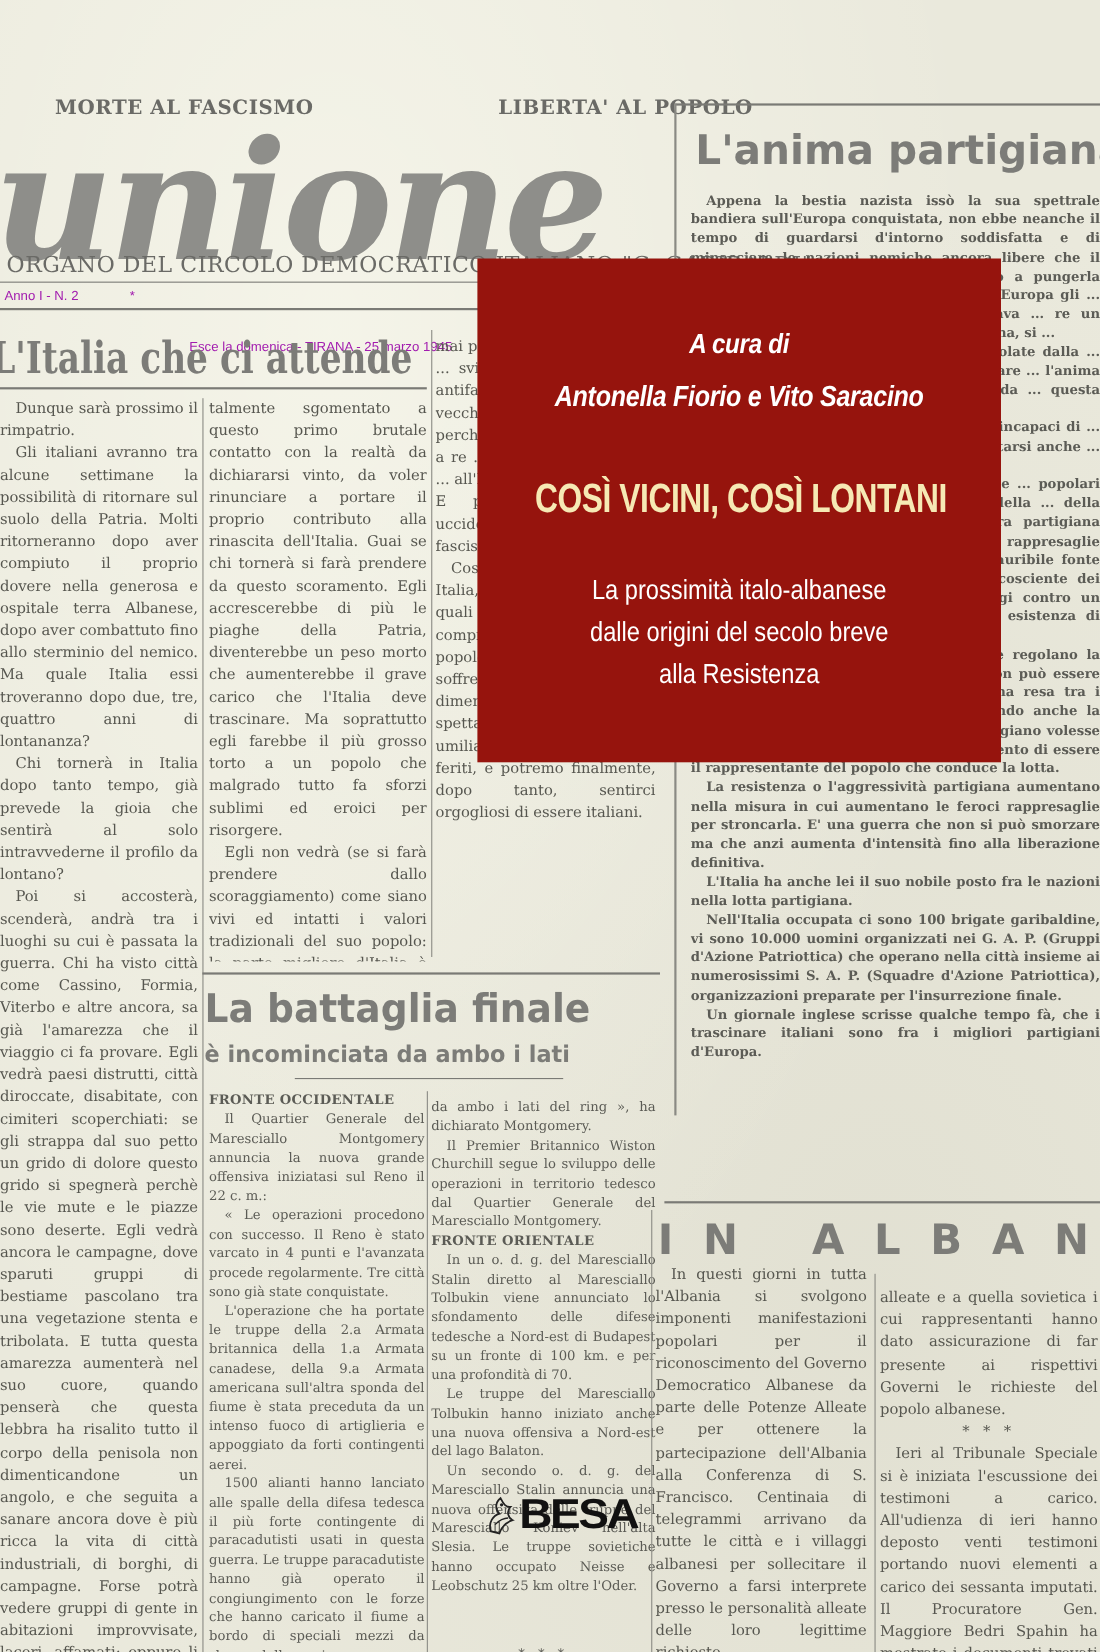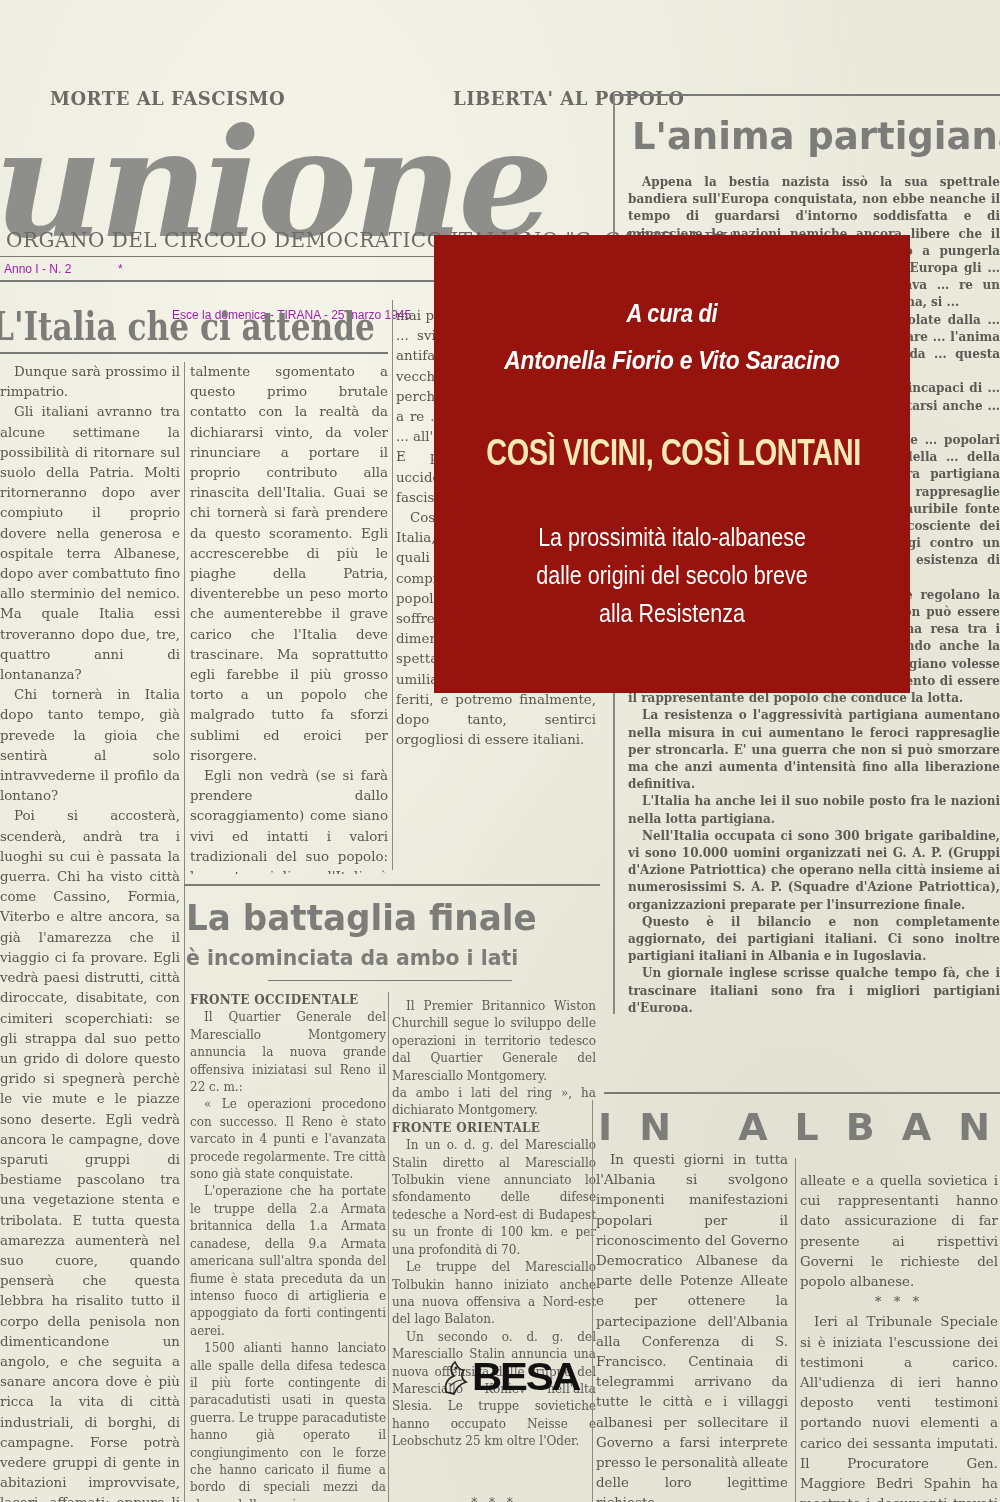--- a/index.html
+++ b/index.html
@@ -108,22 +108,21 @@
 <div class="vrule" style="left:613px; top:94px; height:920px; width:2px;"></div>
 <div class="abs headline-sans" style="left:632px; top:118px; font-size:37px;">L'anima partigiana</div>
 <div class="col bold" style="left:628px; top:174px; width:372px; height:838px;">
   <p>Appena la bestia nazista issò la sua spettrale bandiera sull'Europa conquistata, non ebbe neanche il tempo di guardarsi d'intorno soddisfatta e di minacciare le nazioni nemiche ancora libere che il letto in cui si era sdraiata incominciò a pungerla dolorosamente. A poco a poco in tutta l'Europa gli ... sostitui un'altra ... Ogni paese diventava ... re un nemico, ... onti con l'ostinata ... clandestina, si ...</p>
   <p>... si trasforma ... che nazioni ... bisciolate dalla ... minaccia da iniziare ... llamo, per rianimare ... l'anima partigiana ... può essere ... e guidata da ... questa esperienza ... molte masse popolari ...</p>
   <p>... mato essenziale ... prime dal suo ... incapaci di ... sente l'inevitabile ... leggi barbare ... sentarsi anche ... è comune ...</p>
   <p>... seno, perchè ... contro l'occupazione ... popolari che sanno ... a e la pace, ... misura della ... della propria nazione. Ecco perchè la guerra partigiana invece di indebolirsi col tempo e con le rappresaglie nemiche, aumenta: essa attinge all'inesauribile fonte di un popolo che si fa gradualmente cosciente dei propri diritti, e che sa che lottare oggi contro un nemico è lottare anche per la propria esistenza di domani.</p>
   <p>Da qua nascono come delle leggi che regolano la lotta partigiana. La guerra partigiana non può essere stroncata: non si potrà mai trattare una resa tra i rappresentanti delle parti avverse: quando anche la più eminente personalità del fronte partigiano volesse trattare la resa, egli cesserebbe sul momento di essere il rappresentante del popolo che conduce la lotta.</p>
   <p>La resistenza o l'aggressività partigiana aumentano nella misura in cui aumentano le feroci rappresaglie per stroncarla. E' una guerra che non si può smorzare ma che anzi aumenta d'intensità fino alla liberazione definitiva.</p>
   <p>L'Italia ha anche lei il suo nobile posto fra le nazioni nella lotta partigiana.</p>
-  <p>Nell'Italia occupata ci sono 300 brigate garibaldine, vi sono 10.000 uomini organizzati nei G. A. P. (Gruppi d'Azione Patriottica) che operano nella città insieme ai numerosissimi S. A. P. (Squadre d'Azione Patriottica), organizzazioni preparate per l'insurrezione finale.</p>
-  <p>Questo è il bilancio e non completamente aggiornato, dei partigiani italiani. Ci sono inoltre partigiani italiani in Albania e in Iugoslavia.</p>
+  <p>Nell'Italia occupata ci sono 100 brigate garibaldine, vi sono 10.000 uomini organizzati nei G. A. P. (Gruppi d'Azione Patriottica) che operano nella città insieme ai numerosissimi S. A. P. (Squadre d'Azione Patriottica), organizzazioni preparate per l'insurrezione finale.</p>
   <p>Un giornale inglese scrisse qualche tempo fà, che i trascinare italiani sono fra i migliori partigiani d'Europa.</p>
 </div>
 <div class="rule" style="left:604px; top:1092px; width:396px; height:2px;"></div>
 
 <div class="abs headline" style="left:-8px; top:306px; font-size:40px; transform:scaleX(0.78); transform-origin:left;">L'Italia che ci attende</div>
 <div class="rule" style="left:0; top:352px; width:388px; height:2px;"></div>
 <div class="col" style="left:0; top:362px; width:180px; height:1140px; text-indent:0;">
   <p>Dunque sarà prossimo il rimpatrio.</p>
   <p>Gli italiani avranno tra alcune settimane la possibilità di ritornare sul suolo della Patria. Molti ritorneranno dopo aver compiuto il proprio dovere nella generosa e ospitale terra Albanese, dopo aver combattuto fino allo sterminio del nemico. Ma quale Italia essi troveranno dopo due, tre, quattro anni di lontananza?</p>
   <p>Chi tornerà in Italia dopo tanto tempo, già prevede la gioia che sentirà al solo intravvederne il profilo da lontano?</p>
@@ -149,22 +148,22 @@
 <div class="col bold" style="left:190px; top:992px; width:196px; height:510px; font-weight:normal; font-size:12px; line-height:17.4px;">
   <p class="sub">FRONTE OCCIDENTALE</p>
   <p>Il Quartier Generale del Maresciallo Montgomery annuncia la nuova grande offensiva iniziatasi sul Reno il 22 c. m.:</p>
   <p>« Le operazioni procedono con successo. Il Reno è stato varcato in 4 punti e l'avanzata procede regolarmente. Tre città sono già state conquistate.</p>
   <p>L'operazione che ha portate le truppe della 2.a Armata britannica della 1.a Armata canadese, della 9.a Armata americana sull'altra sponda del fiume è stata preceduta da un intenso fuoco di artiglieria e appoggiato da forti contingenti aerei.</p>
   <p>1500 alianti hanno lanciato alle spalle della difesa tedesca il più forte contingente di paracadutisti usati in questa guerra. Le truppe paracadutiste hanno già operato il congiungimento con le forze che hanno caricato il fiume a bordo di speciali mezzi da sbarco della marina ».</p>
 
 </div>
 <div class="vrule" style="left:388px; top:992px; height:510px;"></div>
 <div class="col bold" style="left:392px; top:998px; width:204px; height:504px; font-weight:normal; font-size:12px; line-height:17.4px;">
+  <p style="text-indent:0">da ambo i lati del ring », ha dichiarato Montgomery.</p>
   <p>Il Premier Britannico Wiston Churchill segue lo sviluppo delle operazioni in territorio tedesco dal Quartier Generale del Maresciallo Montgomery.</p>
-  <p style="text-indent:0">da ambo i lati del ring », ha dichiarato Montgomery.</p>
   <p class="sub">FRONTE ORIENTALE</p>
   <p>In un o. d. g. del Maresciallo Stalin diretto al Maresciallo Tolbukin viene annunciato lo sfondamento delle difese tedesche a Nord-est di Budapest su un fronte di 100 km. e per una profondità di 70.</p>
   <p>Le truppe del Maresciallo Tolbukin hanno iniziato anche una nuova offensiva a Nord-est del lago Balaton.</p>
   <p>Un secondo o. d. g. del Maresciallo Stalin annuncia una nuova offensiva delle truppe del Maresciallo Koniev nell'alta Slesia. Le truppe sovietiche hanno occupato Neisse e Leobschutz 25 km oltre l'Oder.</p>
   <div style="height:44px;"></div>
   <p class="dots">* * *</p>
 
 </div>
 
 <div class="abs headline-sans" style="left:598px; top:1108px; font-size:38px; letter-spacing:27px;">IN ALBANIA</div>

